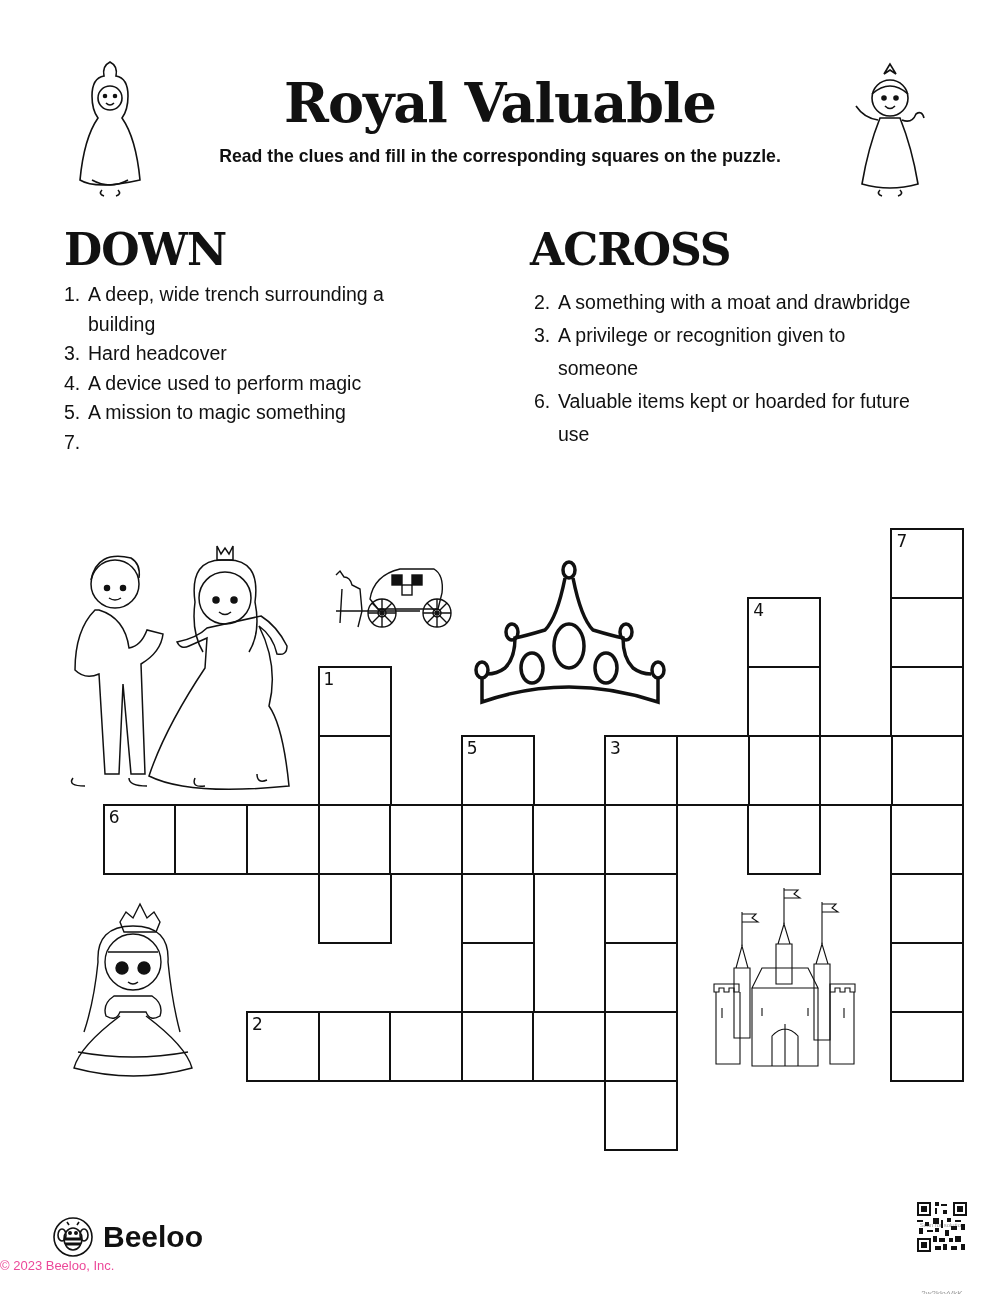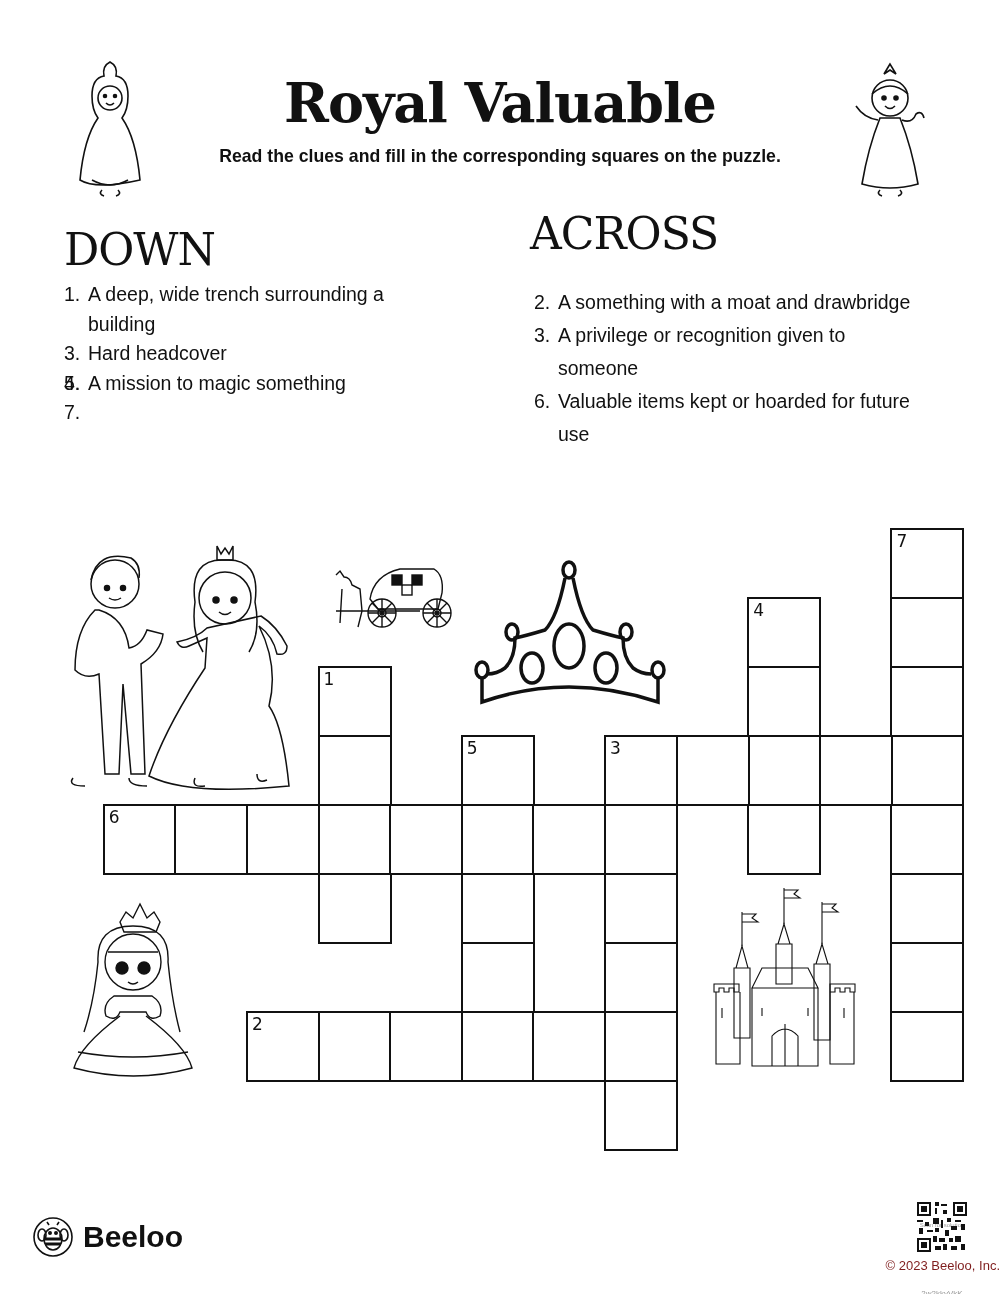--- a/index.html
+++ b/index.html
@@ -1,27 +1,27 @@
 <!DOCTYPE html>
 <html><head>
 <meta charset="utf-8">
 <style>
   html, body { margin: 0; padding: 0; background: #ffffff; }
   body { width: 1000px; height: 1294px; position: relative; overflow: hidden; font-family: "DejaVu Serif", serif; color: #111; }
   .abs { position: absolute; }
   .title { left: 0; width: 1000px; top: 70px; text-align: center; font-family: "DejaVu Serif", serif; font-weight: bold; font-size: 54px; letter-spacing: -1px; line-height: 66px; }
   .subtitle { left: 0; width: 1000px; top: 145px; text-align: center; font-family: "Liberation Sans Narrow", "Liberation Sans", sans-serif; font-weight: bold; font-size: 19px; transform: scaleX(0.93); }
-  .section-head { font-family: "DejaVu Serif", serif; font-weight: normal; font-size: 44px; letter-spacing: -1px; line-height: 50px; }
+  .section-head { font-family: "DejaVu Serif", serif; font-weight: bold; font-size: 44px; letter-spacing: -1px; line-height: 50px; }
   .clues { font-family: "Liberation Sans", sans-serif; font-size: 19.5px; line-height: 29.5px; margin: 0; padding: 0; list-style: none; }
   .clues li { position: relative; padding-left: 24px; }
   .clues li .num { position: absolute; left: 0; top: 0; }
   .cell { position: absolute; box-sizing: border-box; border: 2.4px solid #111; background: #fff; margin-left: -1.2px; margin-top: -1.2px; }
   .cell .n { position: absolute; left: 4px; top: 1px; font-family: "DejaVu Sans", sans-serif; font-size: 17px; font-weight: normal; color: #111; }
   .logo-text { font-family: "Liberation Sans", sans-serif; font-weight: bold; font-size: 30px; }
-  .copyright { left: 0; width: 1000px; top: 1258px; text-align: right; font-family: "Liberation Sans", sans-serif; font-size: 13px; color: #7f1d1d; }
+  .copyright { left: 0; width: 1000px; top: 1258px; text-align: left; font-family: "Liberation Sans", sans-serif; font-size: 13px; color: #ec4899; }
   .qr-label { font-family: "Liberation Sans", sans-serif; font-size: 6px; color: #999; text-align: center; width: 60px; margin-top: 31px; }
   svg { overflow: visible; }
 </style>
 </head>
 <body>
 
 <div class="abs" style="left:70px; top:58px; width:80px; height:140px;">
   <svg width="80" height="140" viewBox="0 0 80 140" fill="none" stroke="#111" stroke-width="1.6">
     <path d="M40 4 q-8 4 -6 14 q-12 2 -12 20 q0 14 6 22 q-14 20 -18 62 q16 10 60 0 q-4 -42 -18 -62 q6 -8 6 -22 q0 -18 -12 -20 q2 -10 -6 -14z"></path>
     <circle cx="40" cy="40" r="12"></circle>
@@ -46,26 +46,26 @@
   </svg>
 </div>
 
 <div class="abs title">Royal Valuable</div>
 <div class="abs subtitle">Read the clues and fill in the corresponding squares on the puzzle.</div>
 
 <div class="abs section-head" style="left:64px; top:225px;">DOWN</div>
 <ul class="abs clues" style="left:64px; top:280px; width:350px;">
   <li><span class="num">1.</span><span>A deep, wide trench surrounding a building</span></li>
   <li><span class="num">3.</span><span>Hard headcover</span></li>
-  <li><span class="num">4.</span></li>
+  <li><span class="num">4.</span><span>A device used to perform magic</span></li>
   <li><span class="num">5.</span><span>A mission to magic something</span></li>
   <li><span class="num">7.</span></li>
 </ul>
 
-<div class="abs section-head" style="left:530px; top:209px;">ACROSS</div>
+<div class="abs section-head" style="left:530px; top:225px;">ACROSS</div>
 <ul class="abs clues" style="left:534px; top:286px; width:380px; line-height:33px;">
   <li><span class="num">2.</span><span>A something with a moat and drawbridge</span></li>
   <li><span class="num">3.</span><span>A privilege or recognition given to someone</span></li>
   <li><span class="num">6.</span><span>Valuable items kept or hoarded for future use</span></li>
 </ul>
 
 <div class="abs" style="left:45px; top:542px; width:265px; height:250px;">
   <svg width="265" height="250" viewBox="0 0 265 250" fill="none" stroke="#111" stroke-width="1.5">
 
     <circle cx="70" cy="42" r="24"></circle>
@@ -197,21 +197,21 @@
     <div class="cell" style="pointer-events: auto; left: 390.4px; top: 805px; width: 74px; height: 71.4px;"></div>
     <div class="cell" style="pointer-events: auto; left: 533.6px; top: 805px; width: 74px; height: 71.4px;"></div>
     <div class="cell" style="pointer-events: auto; left: 247.2px; top: 1012px; width: 74px; height: 71.4px;">
       <span class="n">2</span>
     </div>
     <div class="cell" style="pointer-events: auto; left: 318.8px; top: 1012px; width: 74px; height: 71.4px;"></div>
     <div class="cell" style="pointer-events: auto; left: 390.4px; top: 1012px; width: 74px; height: 71.4px;"></div>
     <div class="cell" style="pointer-events: auto; left: 533.6px; top: 1012px; width: 74px; height: 71.4px;"></div>
   </div>
 
-<div class="abs" style="left:33px; top:1214px; width:170px; height:46px; display:flex; align-items:center;">
+<div class="abs" style="left:33px; top:1214px; width:170px; height:46px; display:flex; align-items:center;justify-content:flex-end;">
   <span style="display:inline-block; width:40px; height:40px;">
     <svg width="40" height="40" viewBox="0 0 40 40" fill="none" stroke="#111" stroke-width="1.6">
       <circle cx="20" cy="20" r="19"></circle>
       <ellipse cx="20" cy="22" rx="9" ry="11"></ellipse>
       <path d="M11 22 l18 0 M12 27 l16 0" stroke-width="3"></path>
       <circle cx="17" cy="16" r="1.2" fill="#111"></circle>
         <circle cx="23" cy="16" r="1.2" fill="#111"></circle>
       <ellipse cx="9" cy="18" rx="4" ry="6"></ellipse>
         <ellipse cx="31" cy="18" rx="4" ry="6"></ellipse>
       <path d="M16 8 l-2 -3 M24 8 l2 -3"></path>

